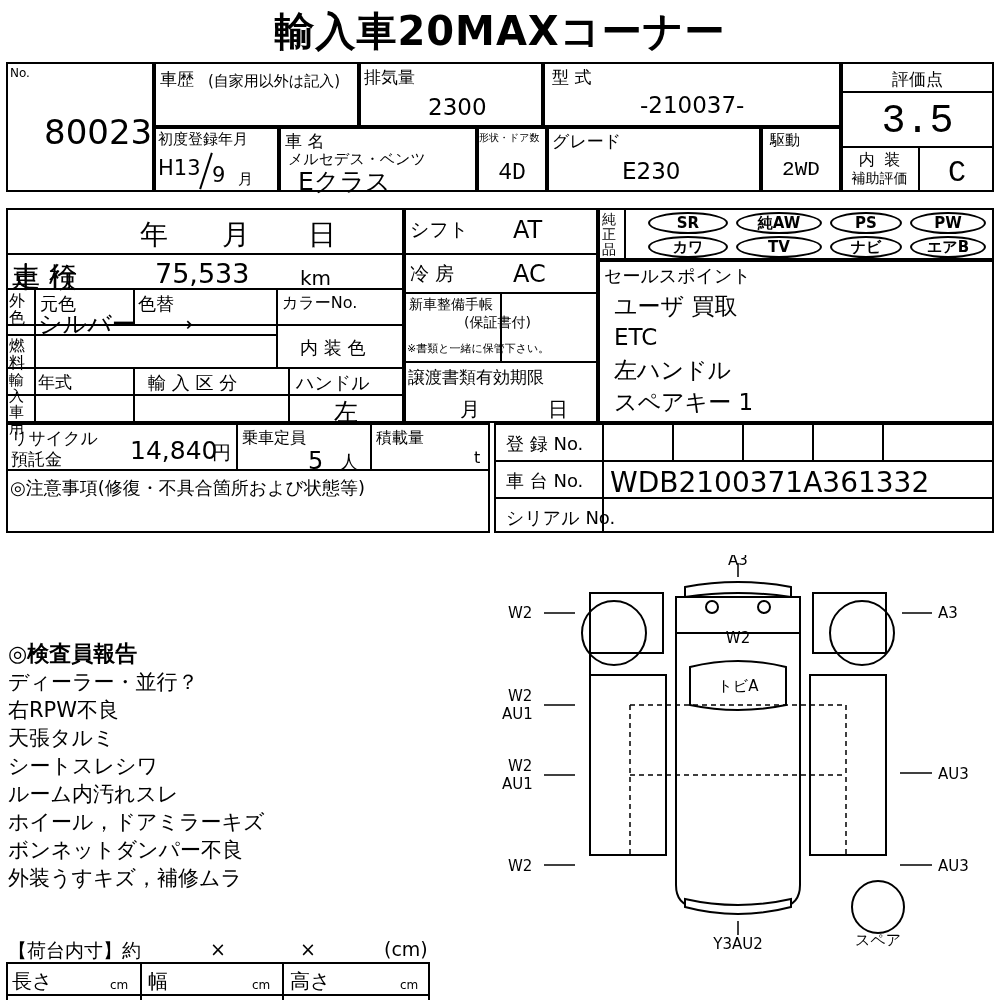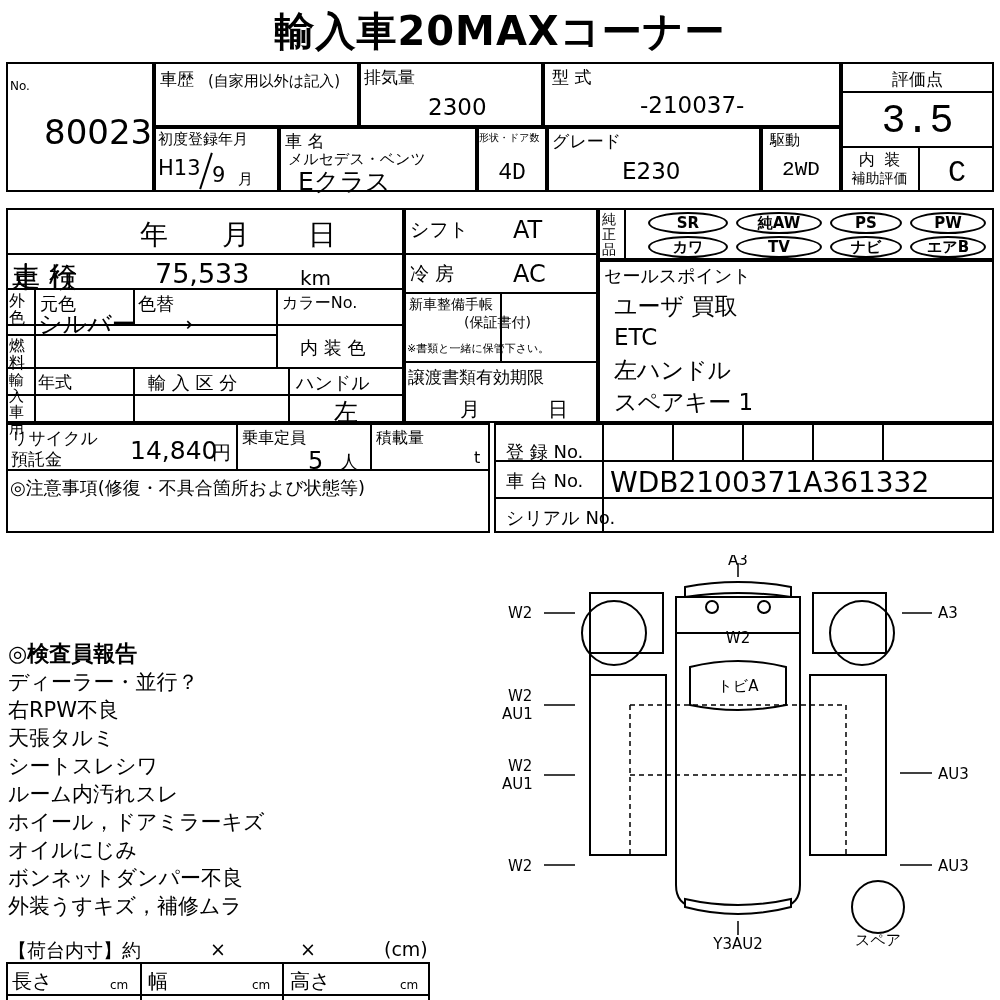--- a/index.html
+++ b/index.html
@@ -21,21 +21,21 @@
   .diagram text{font-size:15px;font-family:"DejaVu Sans","Liberation Sans",sans-serif;}
 </style>
 </head>
 <body>
 
 <div class="sheet">
 
   <div class="title">輸入車20MAXコーナー</div>
 
   <div class="bx" style="left:6px;top:62px;width:148px;height:130px;"></div>
-  <div class="lbl sm" style="left:10px;top:66px;margin-top:13px;">No.</div>
+  <div class="lbl sm" style="left:10px;top:66px;">No.</div>
   <div class="val huge" style="left:28px;top:112px;">80023</div>
 
   <div class="bx" style="left:154px;top:62px;width:205px;height:65px;"></div>
   <div class="lbl" style="left:160px;top:68px;">車歴</div>
   <div class="lbl mid" style="left:208px;top:72px;">(自家用以外は記入)</div>
 
   <div class="bx" style="left:359px;top:62px;width:184px;height:65px;"></div>
   <div class="lbl" style="left:364px;top:66px;">排気量</div>
   <div class="val" style="left:428px;top:94px;">2300</div>
 
@@ -187,34 +187,33 @@
   <div class="lbl" style="left:10px;top:476px;font-size:18px;">◎注意事項(修復・不具合箇所および状態等)</div>
 
   <div class="bx" style="left:494px;top:423px;width:500px;height:110px;"></div>
   <div class="line" style="left:494px;top:460px;width:500px;height:2px;"></div>
   <div class="line" style="left:494px;top:497px;width:500px;height:2px;"></div>
   <div class="line" style="left:602px;top:423px;width:2px;height:110px;"></div>
   <div class="line" style="left:672px;top:423px;width:2px;height:37px;"></div>
   <div class="line" style="left:742px;top:423px;width:2px;height:37px;"></div>
   <div class="line" style="left:812px;top:423px;width:2px;height:37px;"></div>
   <div class="line" style="left:882px;top:423px;width:2px;height:37px;"></div>
-  <div class="lbl" style="left:506px;top:432px;font-size:18px;margin-top:8px;">登 録 No.</div>
+  <div class="lbl" style="left:506px;top:432px;font-size:18px;">登 録 No.</div>
   <div class="lbl" style="left:506px;top:469px;font-size:18px;">車 台 No.</div>
   <div class="val" style="left:610px;top:466px;font-size:28px;">WDB2100371A361332</div>
   <div class="lbl" style="left:506px;top:506px;font-size:18px;">シリアル No.</div>
 
   <div class="notes" style="left:8px;top:640px;width:460px;">
     <div style="font-size:22px;font-weight:bold;">◎検査員報告</div>
     <div>ディーラー・並行？</div>
     <div>右RPW不良</div>
     <div>天張タルミ</div>
     <div>シートスレシワ</div>
     <div>ルーム内汚れスレ</div>
     <div>ホイール，ドアミラーキズ</div>
-    <div>オイルにじみ</div>
     <div>ボンネットダンパー不良</div>
     <div>外装うすキズ，補修ムラ</div>
   </div>
 
   <svg class="diagram" width="520" height="400" viewBox="0 0 520 400" style="position:absolute;left:480px;top:555px;">
     <g fill="none" stroke="#000" stroke-width="2">
 
       <path d="M205,32 Q258,22 311,32 L311,42 Q258,34 205,42 Z" fill="#fff"></path>
 
       <path d="M196,42 L320,42 L320,78 L196,78 Z" fill="#fff"></path>

